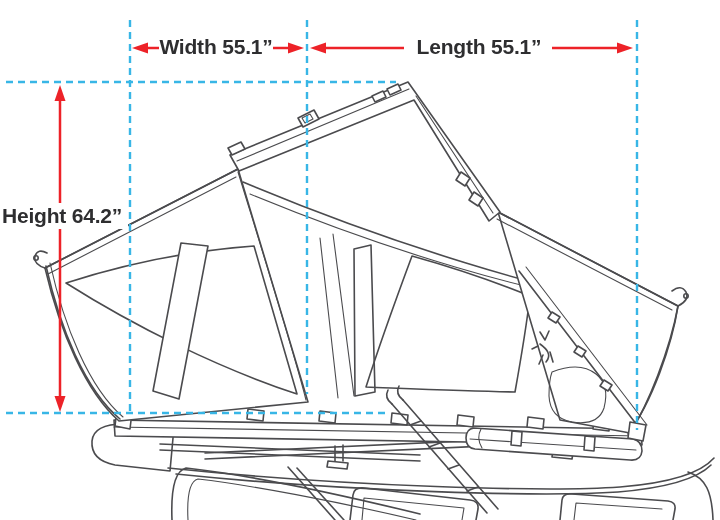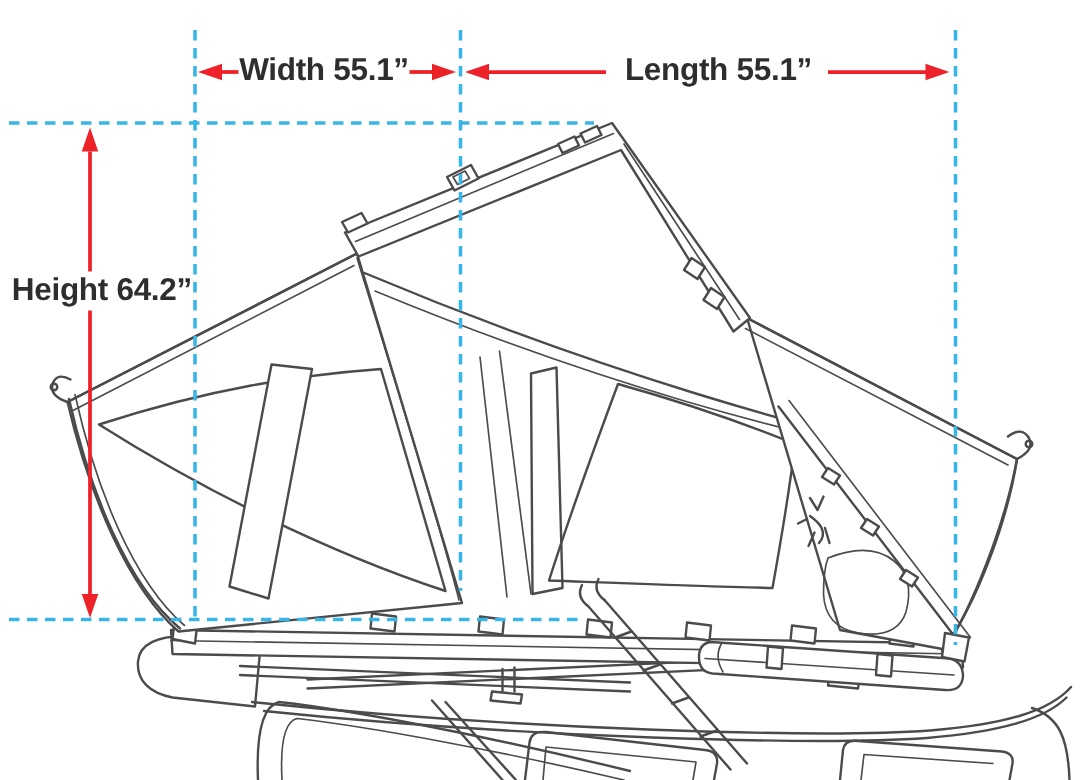--- a/index.html
+++ b/index.html
@@ -25,21 +25,21 @@
   .red path{stroke:var(--c-red);stroke-width:2.5;fill:none;}
   .red polygon{fill:var(--c-red);stroke:none;}
   
   .dim-label{
     position:absolute;height:26px;line-height:26px;background:var(--c-bg);
     color:var(--c-text);font-size:21px;font-weight:bold;letter-spacing:-0.2px;
     text-align:center;white-space:nowrap;
   }
   .dim-label.width{left:159px;top:34px;width:114px;}
   .dim-label.length{left:409px;top:34px;width:140px;}
-  .dim-label.height{left:0px;top:181px;width:126px;text-align:right;padding-left:2px;}
+  .dim-label.height{left:0px;top:203px;width:126px;text-align:left;padding-left:2px;}
 </style>
 </head>
 <body>
 
 <div class="stage">
 
   <svg class="art" width="720" height="520" viewBox="0 0 720 520">
 
     <g class="ln">
 

